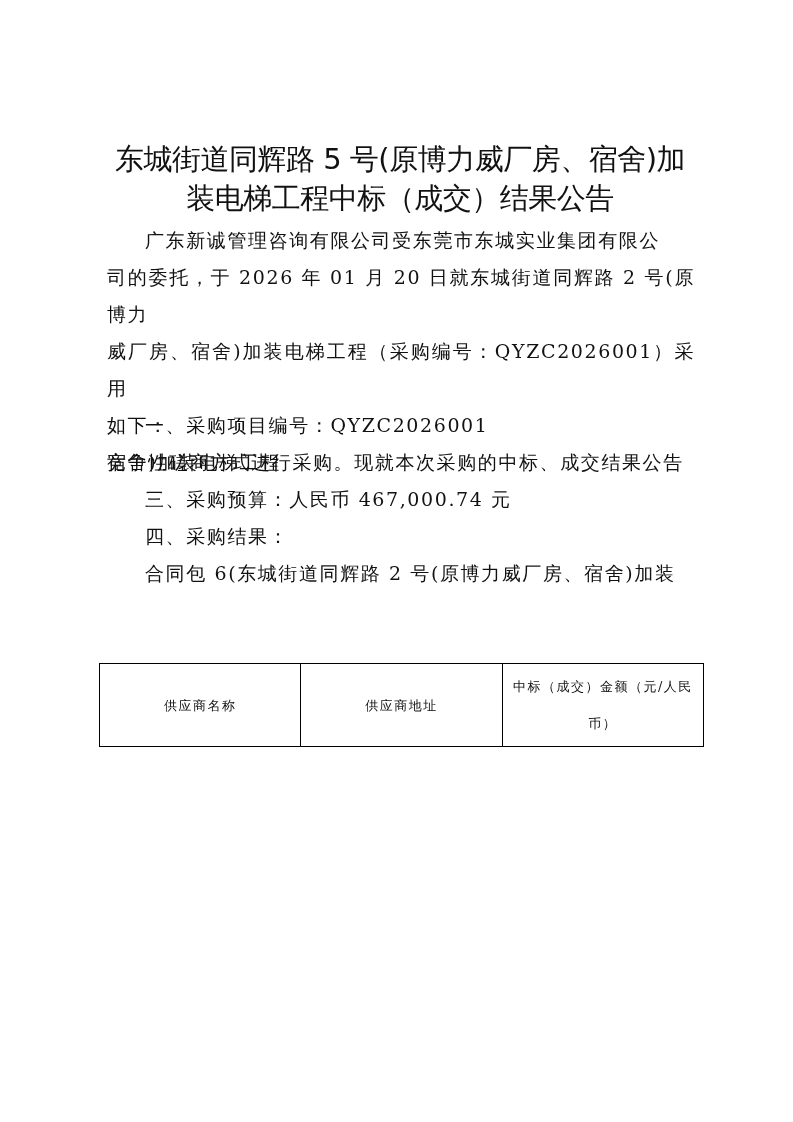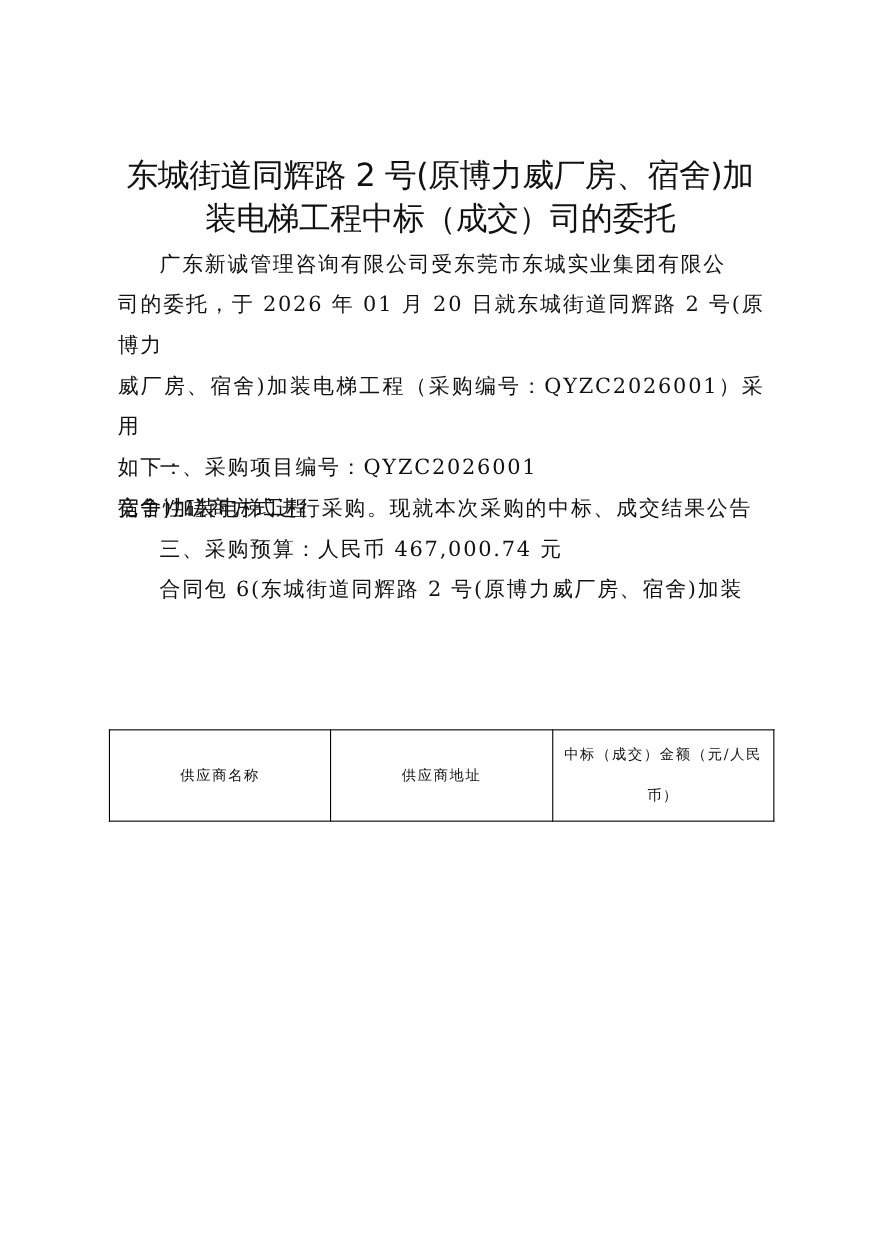--- a/index.html
+++ b/index.html
@@ -28,36 +28,37 @@
       font-weight:normal; padding:4px 8px; line-height:37px;
     }
     table.results th { height:67px; }
     table.results td { height:104px; }
     .c1 { width:184px; } .c2 { width:184px; } .c3 { width:184px; }
   </style>
 </head>
 <body>
 
 <div class="title">
-  <div>东城街道同辉路 2 号(原博力威厂房、宿舍)加</div>
-  <div>装电梯工程中标（成交）司的委托</div>
+  <div>东城街道同辉路 5 号(原博力威厂房、宿舍)加</div>
+  <div>装电梯工程中标（成交）结果公告</div>
 </div>
 
 <div class="body-text" style="top:222px;">
   <p class="p indent">广东新诚管理咨询有限公司受东莞市东城实业集团有限公</p>
   <p class="p">司的委托，于 2026 年 01 月 20 日就东城街道同辉路 2 号(原博力</p>
   <p class="p">威厂房、宿舍)加装电梯工程（采购编号：QYZC2026001）采用</p>
   <p class="p">如下：</p>
   <p class="p">竞争性磋商方式进行采购。现就本次采购的中标、成交结果公告</p>
 </div>
 
 <div class="body-text" style="top:407px;">
   <p class="p indent">一、采购项目编号：QYZC2026001</p>
   <p class="p">宿舍)加装电梯工程</p>
   <p class="p indent">三、采购预算：人民币 467,000.74  元</p>
+  <p class="p indent">四、采购结果：</p>
   <p class="p indent">合同包 6(东城街道同辉路 2 号(原博力威厂房、宿舍)加装</p>
 </div>
 
 <table class="results">
   <tbody>
       <tr>
     <th class="c1">供应商名称</th>
     <th class="c2">供应商地址</th>
     <th class="c3">中标（成交）金额（元/人民币）</th>
   </tr>

